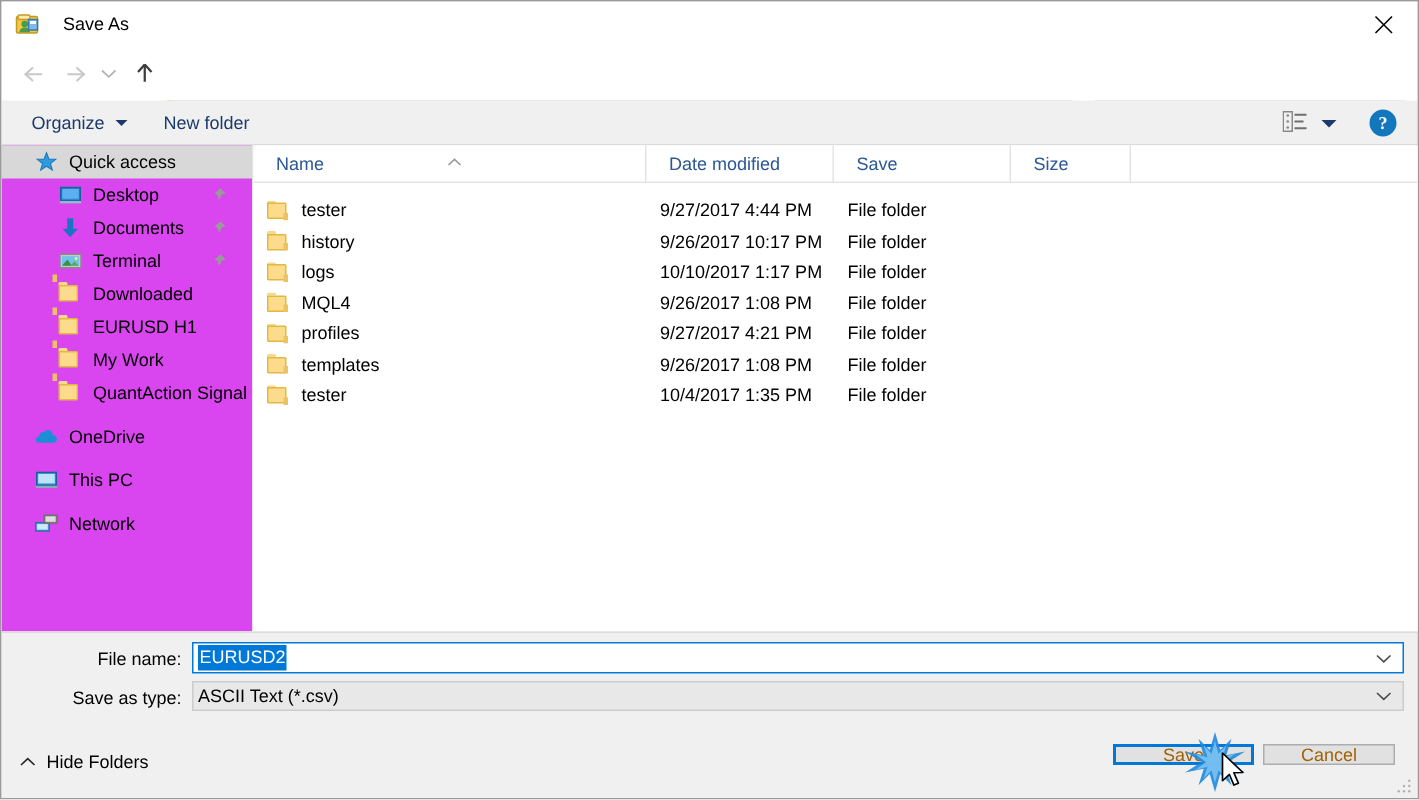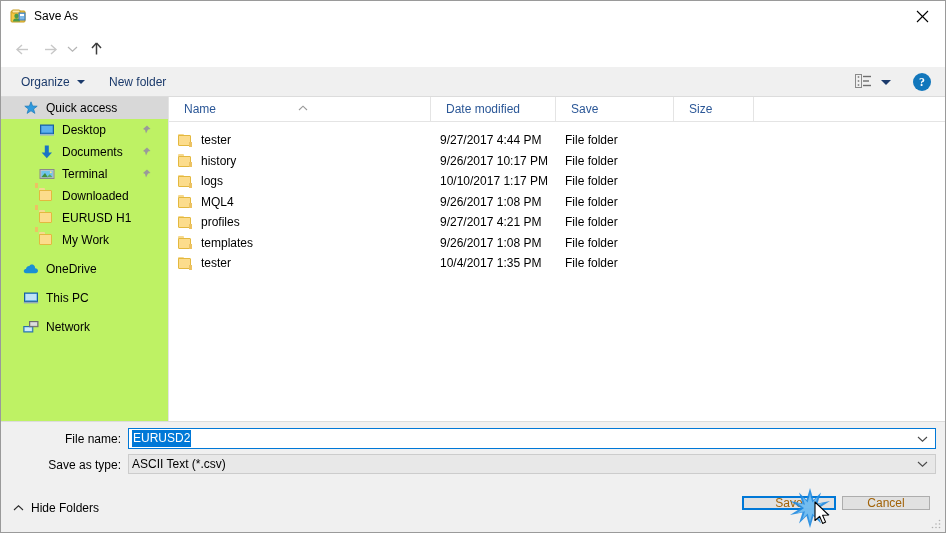--- a/index.html
+++ b/index.html
@@ -32,21 +32,21 @@
     background: #ffffff;
     display: flex;
     align-items: center;
   }
   .title-icon {
     margin-left: 9px;
     width: 16px; height: 16px;
     position: relative;
   }
   .title-text {
-    margin-left: 8px;
+    margin-left: 16px;
     font-size: 12px;
     color: #000;
   }
   .close-btn {
     position: absolute;
     right: 0; top: 0;
     width: 46px; height: 30px;
     display: flex;
     align-items: center;
     justify-content: center;
@@ -210,21 +210,21 @@
     left: 0; top: 96px;
     width: 946px;
     height: 324px;
     background: #ffffff;
   }
   .sidebar {
     position: absolute;
     left: 0; top: 0;
     width: 167px;
     height: 100%;
-    background: #bef264;
+    background: #d946ef;
     overflow: hidden;
   }
   .splitter {
     position: absolute;
     left: 167px; top: 0;
     width: 1px;
     height: 100%;
     background: #e4e4e4;
   }
   .side-item {
@@ -630,20 +630,26 @@
         <span class="side-label">EURUSD H1</span>
       </div>
 
       <div class="side-item indent">
         <span class="side-icon">
           <span class="folder"><span class="tab"></span><span class="body"></span><span class="fold"></span></span>
         </span>
         <span class="side-label">My Work</span>
       </div>
 
+      <div class="side-item indent">
+        <span class="side-icon">
+          <span class="folder"><span class="tab"></span><span class="body"></span><span class="fold"></span></span>
+        </span>
+        <span class="side-label">QuantAction Signal</span>
+      </div>
 
       <div class="side-gap"></div>
 
       <div class="side-item">
         <span class="side-icon">
           <svg width="16" height="16" viewBox="0 0 16 16">
             <path d="M3.2 12.2 C1.5 12.2 0.6 11 0.8 9.8 C1 8.6 2.1 8 3 8.1 C3 6.2 4.6 4.8 6.4 5 C7.3 3.6 9.2 3.2 10.6 4.1 C11.8 4.9 12.2 6.2 12 7.2 C13.6 7.1 15 8.2 15 9.7 C15 11.2 13.8 12.2 12.4 12.2 Z" fill="#1a8fd4"></path>
           </svg>
         </span>
         <span class="side-label">OneDrive</span>

